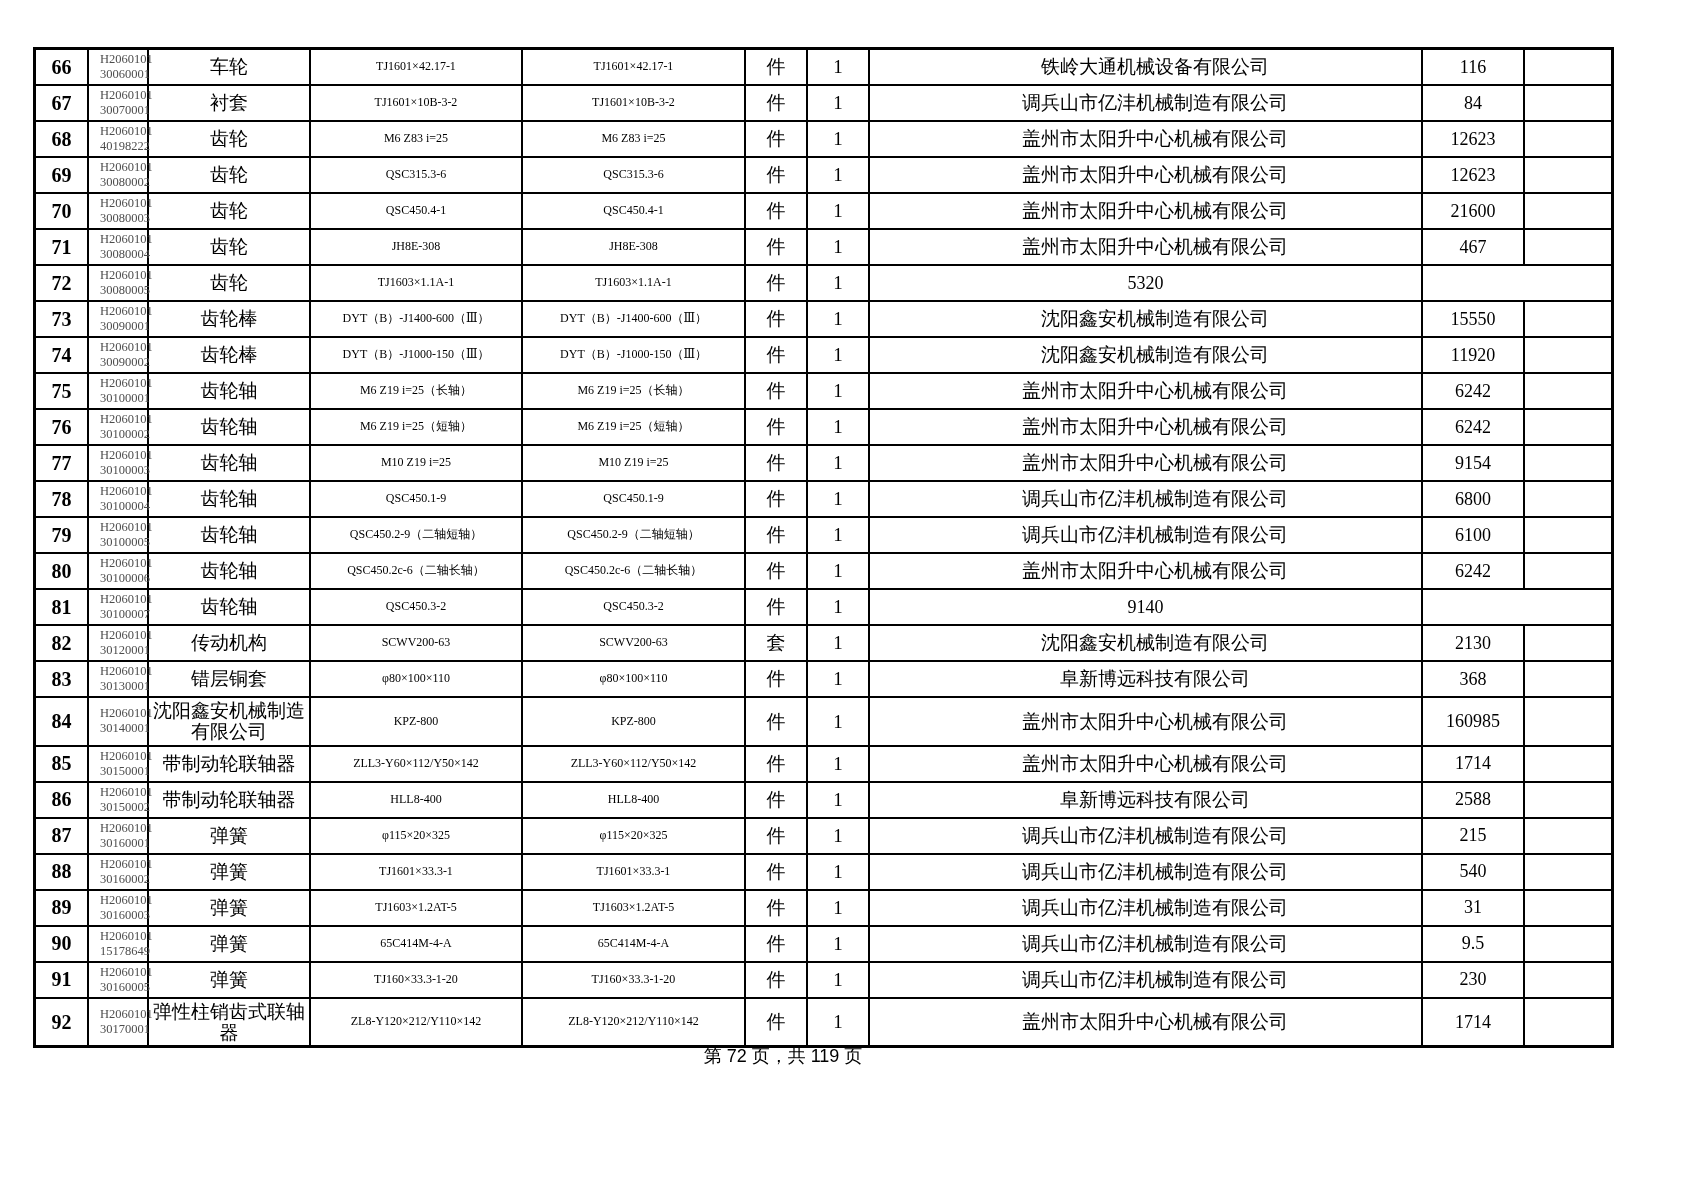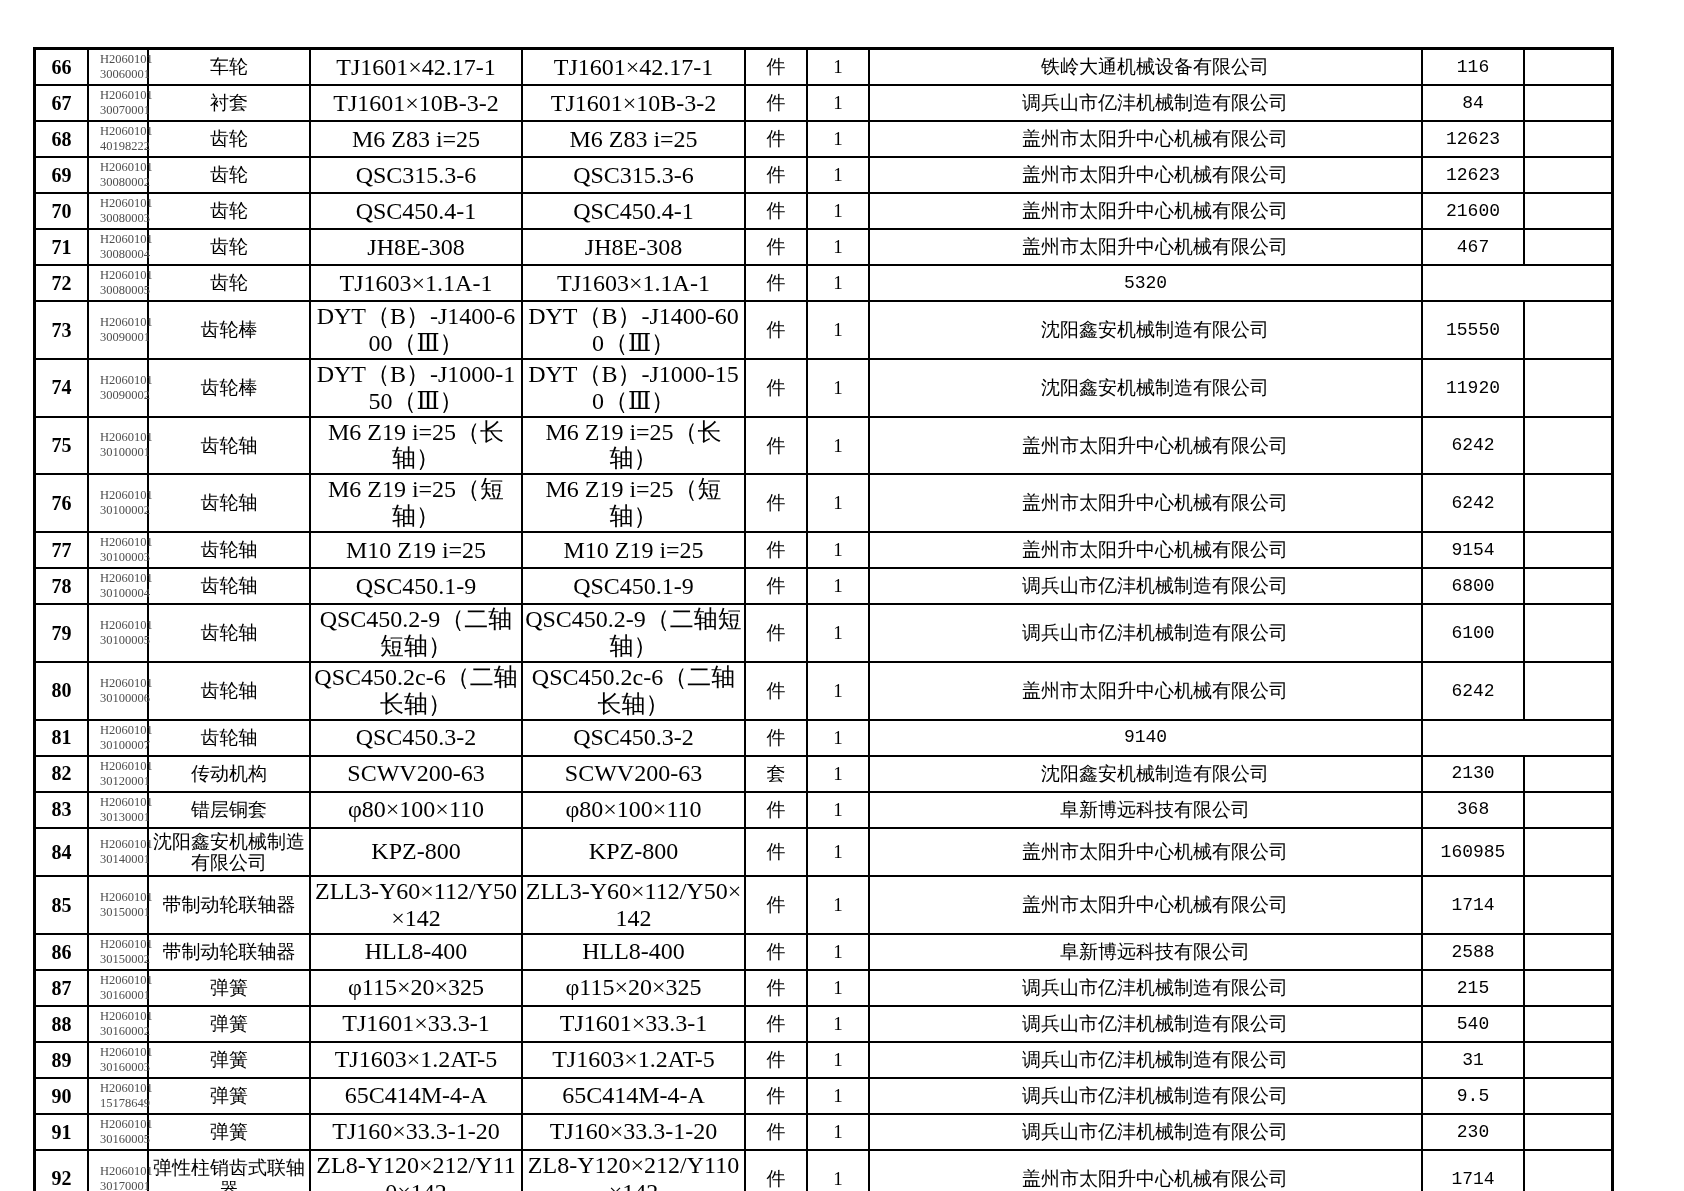--- a/index.html
+++ b/index.html
@@ -24,23 +24,23 @@
     text-align:center; border-right:2px solid #000;
     font-size:19px; color:#000; line-height:1.12; padding:2px 2px;
     word-break:break-all;
   }
   .cell:last-child { border-right:none; }
   .cell.code {
     flex-direction:column; align-items:flex-start; justify-content:center;
     font-size:12.5px; color:#4d4d4d; line-height:1.2; padding-left:11px;
     text-align:left; word-break:normal;
   }
-  .cell.spec { font-size:24px; padding:1px 1px; }
+  .cell.spec { font-size:12px; padding:1px 1px; }
   .cell.supplier { font-size:19px;padding-left:21px; }
-  .cell.price { font-size:18px;font-family:Liberation Mono, monospace; }
+  .cell.price { font-size:18px; }
   .cell.no { font-size:20px;font-weight:bold; }
   .footer {
     position:absolute; top:1044px; left:383px; width:800px;
     text-align:center; font-family:"Liberation Sans","DejaVu Sans",sans-serif;
     font-size:18px; color:#000;
   }
 </style>
 </head>
 <body>
 
@@ -471,13 +471,14 @@
     <div class="cell spec">ZL8-Y120×212/Y110×142</div>
     <div class="cell spec">ZL8-Y120×212/Y110×142</div>
     <div class="cell unit">件</div>
     <div class="cell qty">1</div>
     <div class="cell supplier">盖州市太阳升中心机械有限公司</div>
     <div class="cell price">1714</div>
     <div class="cell remark"></div>
   </div>
 </div>
   </div>
+  <div class="footer">第 72 页，共 119 页</div>
 </div>
 
 </body></html>

